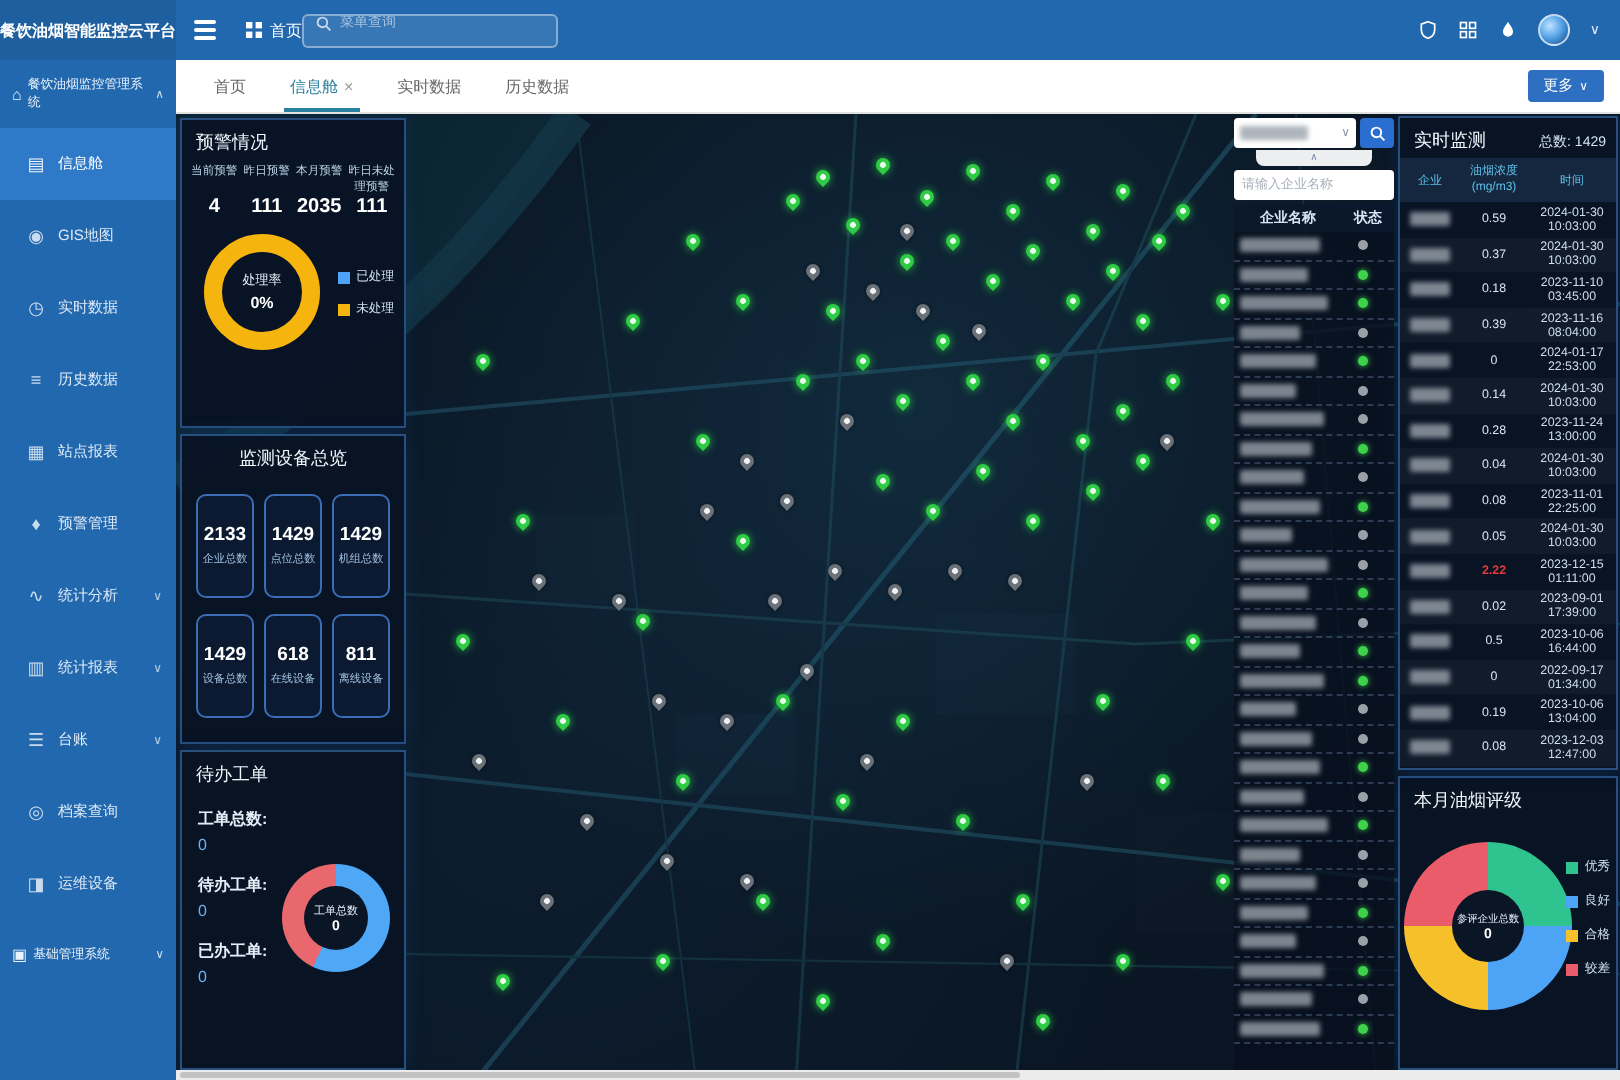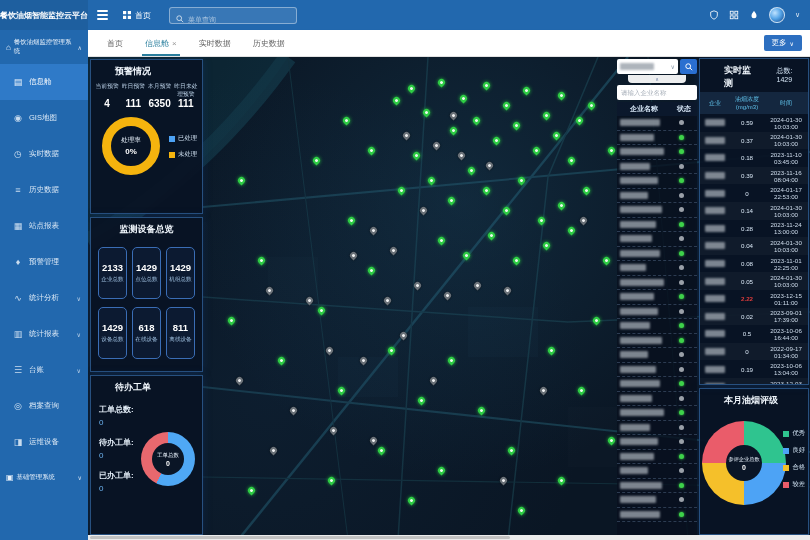--- a/index.html
+++ b/index.html
@@ -16,21 +16,21 @@
 .side-item{display:flex;align-items:center;gap:6px;height:36px;padding-left:13px;color:#dce9f6;font-size:7.5px;cursor:pointer;}
 .side-item .side-icon{font-size:9px;width:10px;text-align:center;opacity:.9;}
 .side-item.active{background:#2f7ac8;color:#fff;}
 .side-item .side-chev{margin-left:auto;margin-right:7px;font-size:6px;opacity:.8;}
 
 
 .topbar{position:absolute;left:88px;right:0;top:0;height:30px;background:#2268ae;display:flex;align-items:center;z-index:25;color:#fff;}
 .burger{margin-left:9px;display:flex;flex-direction:column;gap:2px;cursor:pointer;}
 .burger i{display:block;width:11px;height:2px;background:#fff;border-radius:1px;}
 .home-link{display:flex;align-items:center;gap:4px;margin-left:15px;font-size:8px;cursor:pointer;}
-.tsearch{margin-left:18px;display:flex;align-items:flex-end;gap:4px;width:128px;height:17px;border:1px solid rgba(255,255,255,.4);background:rgba(255,255,255,.1);border-radius:3px;padding:0 6px;}
+.tsearch{display:flex;align-items:flex-start;gap:4px;width:128px;height:17px;border:1px solid rgba(255,255,255,.4);background:rgba(255,255,255,.1);border-radius:3px;padding:0 6px;}
 .tsearch input{flex:1;border:none;outline:none;background:transparent;color:#fff;font-size:7px;min-width:0;font-family:inherit;}
 .tsearch input::placeholder{color:rgba(255,255,255,.55);}
 .top-right{margin-left:auto;display:flex;align-items:center;gap:10px;margin-right:10px;}
 .tr-ico{display:flex;cursor:pointer;}
 .avatar{width:16px;height:16px;border-radius:50%;background:radial-gradient(circle at 35% 35%,#bfe2ff,#58a6e8 45%,#2d6fb4 75%,#1d4f8c);border:1px solid rgba(255,255,255,.7);cursor:pointer;}
 .tr-chev{font-size:7px;color:rgba(255,255,255,.85);cursor:pointer;}
 
 
 .tabbar{position:absolute;left:88px;right:0;top:30px;height:27px;background:#fff;border-bottom:1px solid #e2e2e2;display:flex;align-items:center;z-index:25;box-shadow:0 1px 2px rgba(0,0,0,.08);}
 .tabs-wrap{display:flex;height:100%;margin-left:8px;}
@@ -50,21 +50,21 @@
 .pin{position:absolute;width:7px;height:7px;border-radius:50% 50% 50% 0;transform:rotate(-45deg);cursor:pointer;}
 .pin::after{content:"";position:absolute;left:2px;top:2px;width:3px;height:3px;border-radius:50%;background:rgba(255,255,255,.9);}
 .pin.g{background:#2ecc44;box-shadow:0 0 4px rgba(46,220,70,.8);}
 .pin.d{background:#6a7178;box-shadow:0 0 2px rgba(0,0,0,.6);}
 .map-banner{position:absolute;left:240px;top:0;width:306px;height:17px;display:flex;align-items:center;justify-content:center;background:linear-gradient(90deg,rgba(20,55,105,0),rgba(23,62,118,.9) 12%,rgba(23,62,118,.9) 88%,rgba(20,55,105,0));border-bottom:1px solid rgba(90,170,255,.35);}
 .banner-title{font-size:9px;color:#cfe9ff;font-weight:bold;letter-spacing:4px;text-shadow:0 0 4px rgba(90,180,255,.8);}
 .banner-date{position:absolute;right:5px;top:5px;font-size:6.5px;color:#8fd2ff;font-weight:bold;}
 
 
 .panel{position:absolute;background:rgba(9,19,36,.94);border:1px solid #27507f;box-shadow:0 0 8px rgba(20,60,120,.35);z-index:10;}
-.panel-title{font-size:9px;font-weight:bold;color:#f0f6fc;padding:5px 24px 2px;}
+.panel-title{font-size:9px;font-weight:normal;color:#f0f6fc;padding:5px 7px 2px;}
 
 
 .alarm-panel{left:2px;top:2px;width:113px;height:155px;}
 .alarm-stats{display:flex;padding:3px 3px 0;}
 .astat{flex:1;text-align:center;}
 .astat-label{font-size:5.8px;color:#bcd2e8;line-height:1.3;min-height:15px;}
 .astat-value{font-size:10px;font-weight:bold;color:#fff;}
 .alarm-body{position:relative;height:90px;margin-top:3px;}
 .adonut{position:absolute;left:11px;top:5px;width:58px;height:58px;border-radius:50%;border:9px solid #f5b40e;display:flex;flex-direction:column;align-items:center;justify-content:center;}
 .adonut-label{font-size:6.5px;color:#e8f2fc;}
@@ -409,21 +409,21 @@
           <div class="astat">
             <div class="astat-label">当前预警</div>
             <div class="astat-value">4</div>
           </div>
           <div class="astat">
             <div class="astat-label">昨日预警</div>
             <div class="astat-value">111</div>
           </div>
           <div class="astat">
             <div class="astat-label">本月预警</div>
-            <div class="astat-value">6350</div>
+            <div class="astat-value">2035</div>
           </div>
           <div class="astat">
             <div class="astat-label">昨日未处理预警</div>
             <div class="astat-value">111</div>
           </div>
         </div>
       <div class="alarm-body">
         <div class="adonut" style="border-color: rgb(245, 180, 14);">
           <div class="adonut-label">处理率</div>
           <div class="adonut-value">0%</div>

